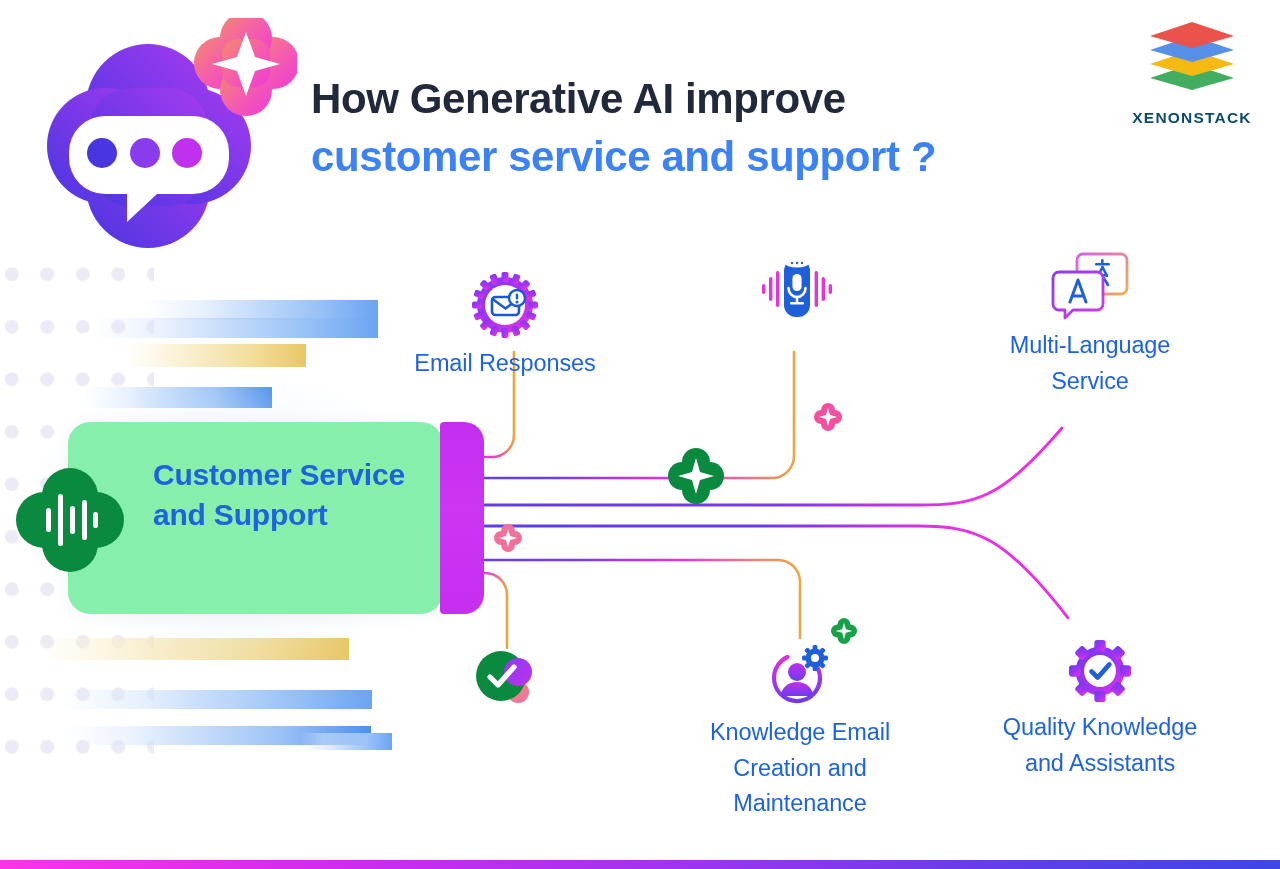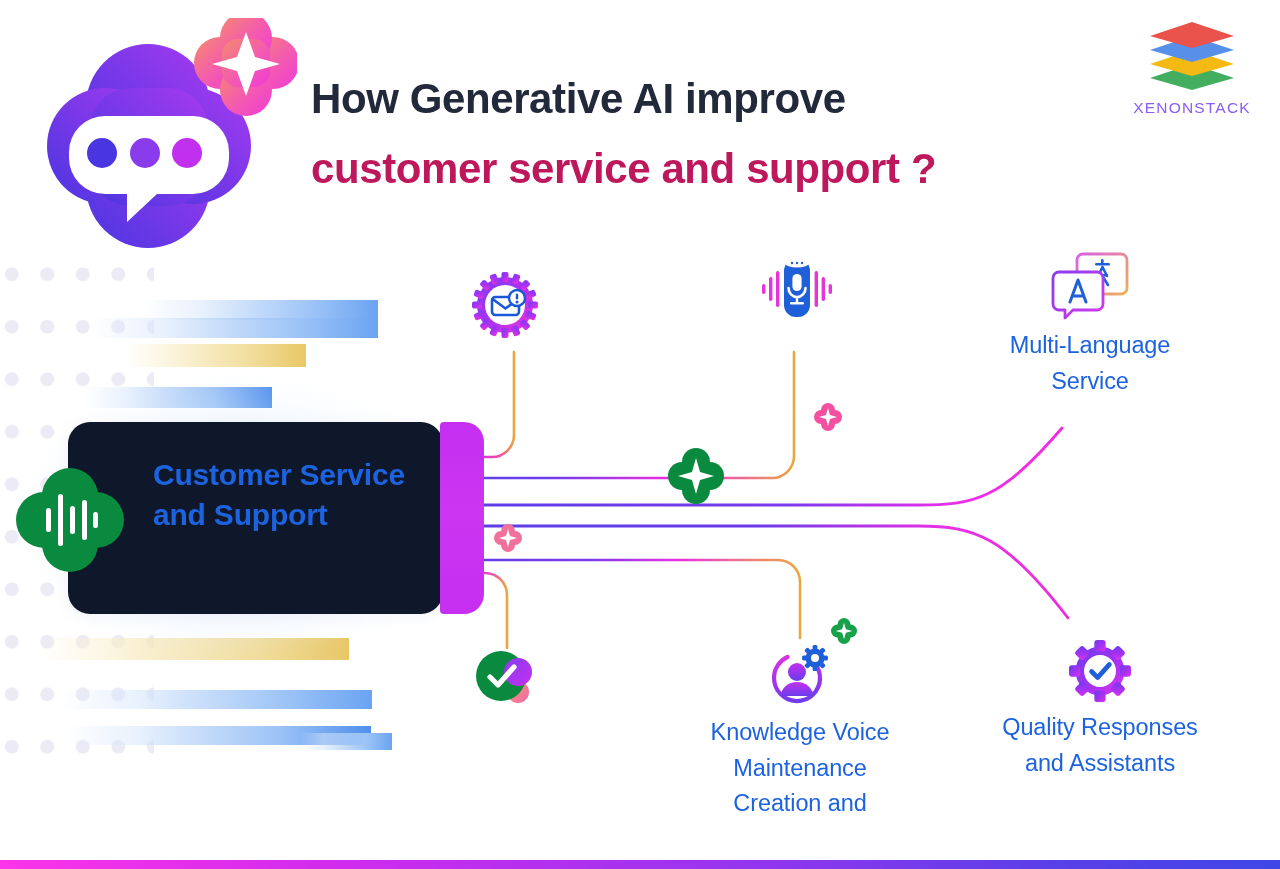--- a/index.html
+++ b/index.html
@@ -30,32 +30,32 @@
   }
 
   
   .hdr-logo{position:absolute;left:45px;top:18px;width:252px;height:235px;z-index:6;}
   .title{position:absolute;left:311px;top:78px;z-index:6;}
   .title .l1{
     font-size:42px;font-weight:700;color:#22293a;letter-spacing:-.4px;
     line-height:1.0;white-space:nowrap;
   }
   .title .l2{
-    font-size:42px;font-weight:700;color:#be185d;letter-spacing:-.4px;
-    line-height:1.0;margin-top:28px;white-space:nowrap;
+    font-size:42px;font-weight:700;color:#3b82f6;letter-spacing:-.4px;
+    line-height:1.0;margin-top:16px;white-space:nowrap;
   }
   .brand{position:absolute;right:24px;top:18px;width:128px;text-align:center;z-index:6;}
   .brand .bname{
-    margin-top:5px;font-size:15.5px;font-weight:400;color:#8b5cf6;letter-spacing:1.2px;
+    margin-top:15px;font-size:15.5px;font-weight:700;color:#0c4a6e;letter-spacing:1.2px;
   }
 
   
   .centercard{
     position:absolute;left:68px;top:422px;width:375px;height:192px;
-    background:#0f172a;border-radius:22px;z-index:5;
+    background:#86efac;border-radius:22px;z-index:5;
     box-shadow:0 2px 14px rgba(120,150,200,.10);
   }
   .centercard .edge{
     position:absolute;right:-41px;top:0;width:44px;height:192px;
     border-radius:4px 20px 20px 4px;
     background:linear-gradient(180deg,#c42ef0 0%,#cb36f2 45%,#c62ef0 100%);
   }
   .centercard .ctext{
     position:absolute;left:85px;top:33px;width:280px;
     font-size:30px;font-weight:700;color:#1d63e0;line-height:1.34;letter-spacing:-.2px;
@@ -312,20 +312,21 @@
         </g>
       </g>
       <circle cx="33" cy="33" r="20" fill="#ffffff"></circle>
       <rect x="20" y="25" width="27" height="18" rx="3.5" fill="none" stroke="#1a58d8" stroke-width="2.6"></rect>
       <path d="M20.5 27 L33.5 36.5 L46.5 27" fill="none" stroke="#1a58d8" stroke-width="2.6" stroke-linecap="round"></path>
       <circle cx="45" cy="26" r="8" fill="#ffffff" stroke="#1a58d8" stroke-width="2.4"></circle>
       <rect x="43.8" y="21.5" width="2.4" height="6" rx="1.2" fill="#1a58d8"></rect>
       <circle cx="45" cy="30" r="1.5" fill="#1a58d8"></circle>
     </svg>
     <div class="lbl">
+      <div>Email Responses</div>
     </div>
   </div>
 
   <div class="node" style="left:672px;top:252px;width:250px;">
     <svg class="ico" width="74" height="72" viewBox="0 0 74 72">
       <g fill="#e734d8">
         <rect x="2" y="32" width="3.4" height="10" rx="1.7"></rect>
         <rect x="9" y="25" width="3.4" height="24" rx="1.7"></rect>
         <rect x="16" y="19" width="3.4" height="36" rx="1.7"></rect>
         <rect x="54.6" y="19" width="3.4" height="36" rx="1.7"></rect>
@@ -417,23 +418,23 @@
         <rect x="-13" y="-2.4" width="6" height="4.8" rx="1.6"></rect>
         <rect x="7" y="-2.4" width="6" height="4.8" rx="1.6"></rect>
         <rect x="-2.4" y="-13" width="4.8" height="6" rx="1.6" transform="rotate(45)"></rect>
         <rect x="-2.4" y="7" width="4.8" height="6" rx="1.6" transform="rotate(45)"></rect>
         <rect x="-13" y="-2.4" width="6" height="4.8" rx="1.6" transform="rotate(45)"></rect>
         <rect x="7" y="-2.4" width="6" height="4.8" rx="1.6" transform="rotate(45)"></rect>
       </g>
       <circle cx="47" cy="13" r="4" fill="#ffffff"></circle>
     </svg>
     <div class="lbl">
-      <div>Knowledge Voice</div>
+      <div>Knowledge Email</div>
+      <div>Creation and</div>
       <div>Maintenance</div>
-      <div>Creation and</div>
     </div>
   </div>
 
   <div class="node" style="left:975px;top:640px;width:250px;">
     <svg class="ico" width="62" height="62" viewBox="0 0 66 66">
       <defs>
           <linearGradient id="gQ1" x1="0" y1="0" x2="1" y2="1">
         <stop offset="0" stop-color="#6b3bee"></stop>
             <stop offset=".55" stop-color="#a432f1"></stop>
             <stop offset="1" stop-color="#e034ee"></stop>
@@ -449,19 +450,19 @@
           <rect x="27" y="0" width="12" height="12" rx="3" transform="rotate(45 33 33)"></rect>
           <rect x="27" y="54" width="12" height="12" rx="3" transform="rotate(45 33 33)"></rect>
           <rect x="0" y="27" width="12" height="12" rx="3" transform="rotate(45 33 33)"></rect>
           <rect x="54" y="27" width="12" height="12" rx="3" transform="rotate(45 33 33)"></rect>
         </g>
       </g>
       <circle cx="33" cy="33" r="17" fill="#ffffff"></circle>
       <path d="M24 33.5 L30.5 40 L43 26" fill="none" stroke="#1f5fd8" stroke-width="5" stroke-linecap="round" stroke-linejoin="round"></path>
     </svg>
     <div class="lbl">
-      <div>Quality Responses</div>
+      <div>Quality Knowledge</div>
       <div>and Assistants</div>
     </div>
   </div>
 
   <div class="btmbar"></div>
 </div>
 
 </body></html>

